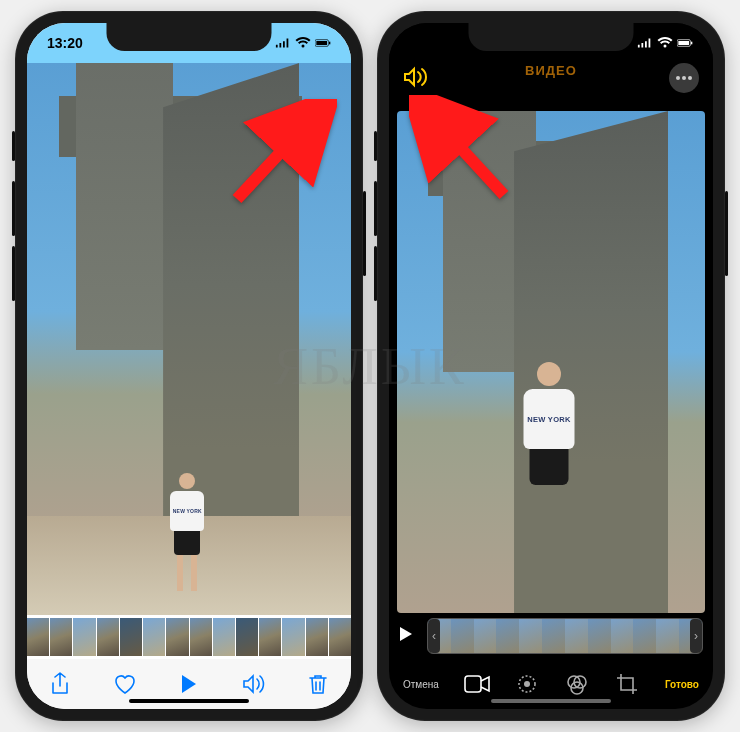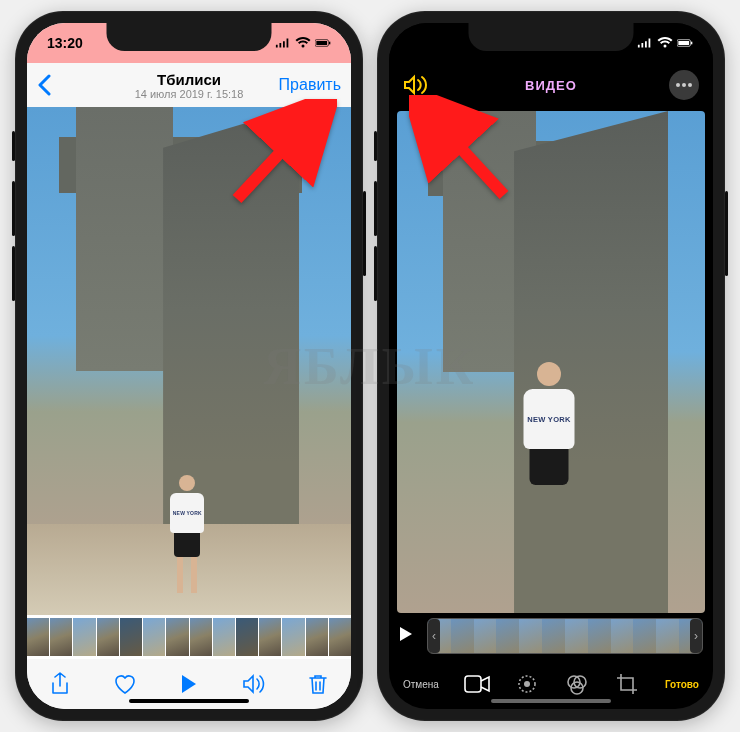--- a/index.html
+++ b/index.html
@@ -45,21 +45,21 @@
     background: #1a1a1a;
     border-bottom-left-radius: 18px;
     border-bottom-right-radius: 18px;
     z-index: 50;
   }
   .status-bar {
     height: 40px;
     display:flex; align-items:center; justify-content:space-between;
     padding: 0 20px;
     font-size: 14px; font-weight:600;
-    background: #fca5a5;
+    background: #7dd3fc;
     position: relative;
     z-index: 40;
   }
   .screen.dark .status-bar { background:#000; color:#fff; }
   .status-icons { display:flex; gap:4px; align-items:center; }
   .status-icons svg { width:16px; height:12px; }
 
   .nav-bar {
     height: 44px;
     display:flex; align-items:center;
@@ -115,22 +115,22 @@
 
   .toolbar {
     height:50px; background:#f7f7f7;
     display:flex; align-items:center; justify-content:space-between;
     padding: 0 20px; color:#007aff;
   }
   .toolbar .tb-icon { width:26px; height:26px; display:flex; align-items:center; justify-content:center; }
 
   
   .edit-top {
-    height:44px; display:flex; align-items:center; justify-content:space-between;
-    padding:0 14px; color:#f0abfc; position:relative;
+    height:44px; display:flex; justify-content:space-between;
+    padding:0 14px; color:#a16207; position:relative;
   }
   .edit-top .sound { color:#ffcc00; width:28px; height:28px; display:flex; align-items:center; }
   .edit-top .title { position:absolute; left:0; right:0; text-align:center; font-size:13px; font-weight:600; letter-spacing:1px; pointer-events:none;}
   .edit-top .more { width:30px; height:30px; background:#3a3a3a; border-radius:50%; display:flex; align-items:center; justify-content:center; color:#d0d0d0; }
 
   .edit-photo-wrap {
     flex:1; display:flex; align-items:center; justify-content:center;
     padding:4px 8px 0;
   }
   .edit-photo { width:100%; height:100%; border-radius:4px; overflow:hidden; position:relative;
@@ -168,21 +168,21 @@
   .screen.dark .home-indicator { background:#666; }
 
   .arrow {
     position:absolute; z-index:200;
     pointer-events:none;
   }
   .arrow svg { filter: drop-shadow(0 2px 2px rgba(0,0,0,.3)); }
 
   .watermark {
     position:absolute; left:50%; top:50%; transform:translate(-50%,-50%);
-    font-size:52px; font-weight:700; color:rgba(120,120,120,.18);
+    font-size:52px; font-weight:400; color:rgba(120,120,120,.18);
     letter-spacing:3px; z-index:300; pointer-events:none;
     font-family: Georgia, serif;
   }
 </style>
 </head>
 <body>
 
 <div class="phone">
   <div class="side-btn sb-l1"></div>
   <div class="side-btn sb-l2"></div>
@@ -198,32 +198,20 @@
           </svg>
         <svg viewBox="0 0 16 12">
             <path fill="currentColor" d="M8 10.5a1.5 1.5 0 100-3 1.5 1.5 0 000 3zM3 5.5C4.4 4.2 6.1 3.5 8 3.5s3.6.7 5 2l-1.4 1.4C10.6 6 9.3 5.5 8 5.5s-2.6.5-3.6 1.4L3 5.5zM.5 3C2.6 1 5.2 0 8 0s5.4 1 7.5 3L14 4.4C12.3 2.9 10.2 2 8 2S3.7 2.9 2 4.4L.5 3z"></path>
           </svg>
         <svg viewBox="0 0 24 12">
             <rect x="0" y="1" width="20" height="10" rx="2" fill="none" stroke="currentColor"></rect>
             <rect x="2" y="3" width="16" height="6" fill="currentColor"></rect>
             <rect x="21" y="4" width="2" height="4" fill="currentColor"></rect>
           </svg>
       </span>
-    </div>
-    <div class="nav-bar">
-      <span class="nav-back">
-        <svg width="14" height="22" viewBox="0 0 14 22">
-            <path d="M12 2 L3 11 L12 20" stroke="#007aff" stroke-width="3" fill="none" stroke-linecap="round" stroke-linejoin="round"></path>
-          </svg>
-      </span>
-      <div class="nav-title-group">
-        <div class="nav-title">Тбилиси</div>
-        <div class="nav-sub">14 июля 2019 г.  15:18</div>
-      </div>
-      <span class="nav-edit">Править</span>
     </div>
     <div class="photo-area">
       <div class="crossbar"></div>
       <div class="monument2"></div>
       <div class="monument"></div>
       <div class="ground"></div>
       <div class="person">
         <div class="head"></div>
         <div class="shirt">NEW YORK</div>
         <div class="shorts"></div>

